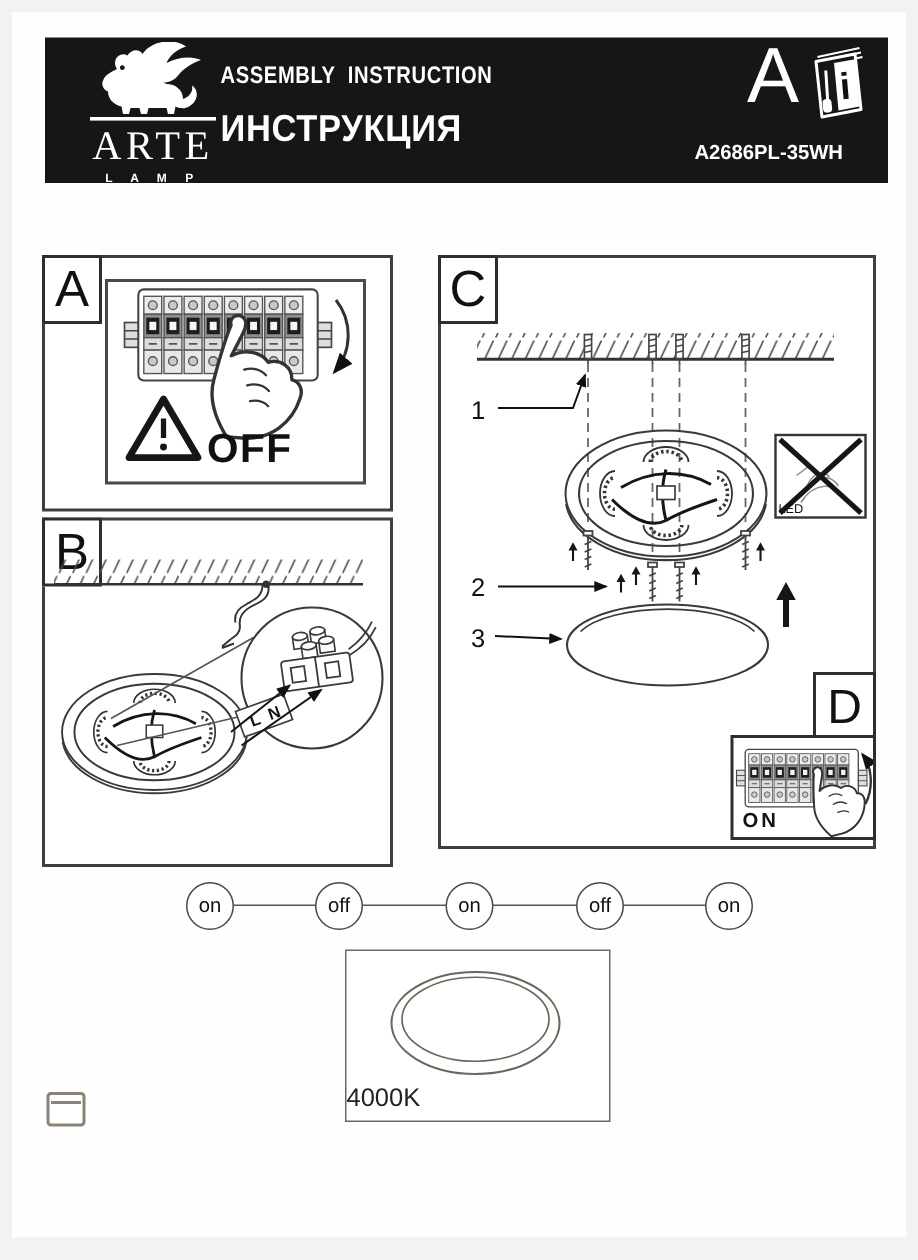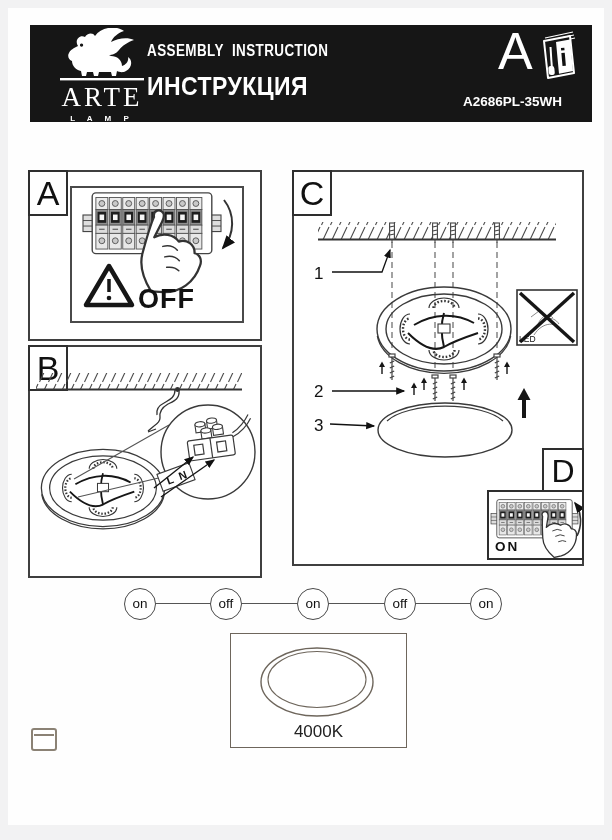--- a/index.html
+++ b/index.html
@@ -36,21 +36,21 @@
   .d-box{position:absolute;right:-2px;top:318px;width:97px;height:70px;border:2px solid #2e2e2e;background:#fff;box-sizing:border-box;z-index:3;}
 
   
   .seq-line{position:absolute;left:140px;top:603px;width:346px;border-top:1.4px solid #555;}
   .seq-circle{position:absolute;top:588px;width:30px;height:30px;border:1.6px solid #4a4a4a;border-radius:50%;
               background:#fff;text-align:center;line-height:30px;font-size:13.5px;color:#111;}
   .seq-0{left:124px}.seq-1{left:210px}.seq-2{left:297px}.seq-3{left:384px}.seq-4{left:470px}
 
   
   .temp-box{position:absolute;left:230px;top:633px;width:177px;height:115px;border:1.6px solid #6e665c;background:#fff;box-sizing:border-box;}
-  .temp-label{position:absolute;left:0;bottom:5px;width:100%;text-align:center;font-size:17px;color:#222;}
+  .temp-label{position:absolute;left:0;bottom:5px;width:100%;font-size:17px;color:#222;}
 
   
   .tray-icon{position:absolute;left:31px;top:728px;width:22px;height:19px;border:2px solid #8b8275;border-radius:3px;background:#fff;}
   .tray-icon-line{position:absolute;left:1px;right:1px;top:4px;border-top:2px solid #8b8275;}
 
   svg text{font-family:"Liberation Sans", sans-serif;fill:#111;}
   svg .bold{font-weight:bold;}
 </style>
 </head>
 <body>

